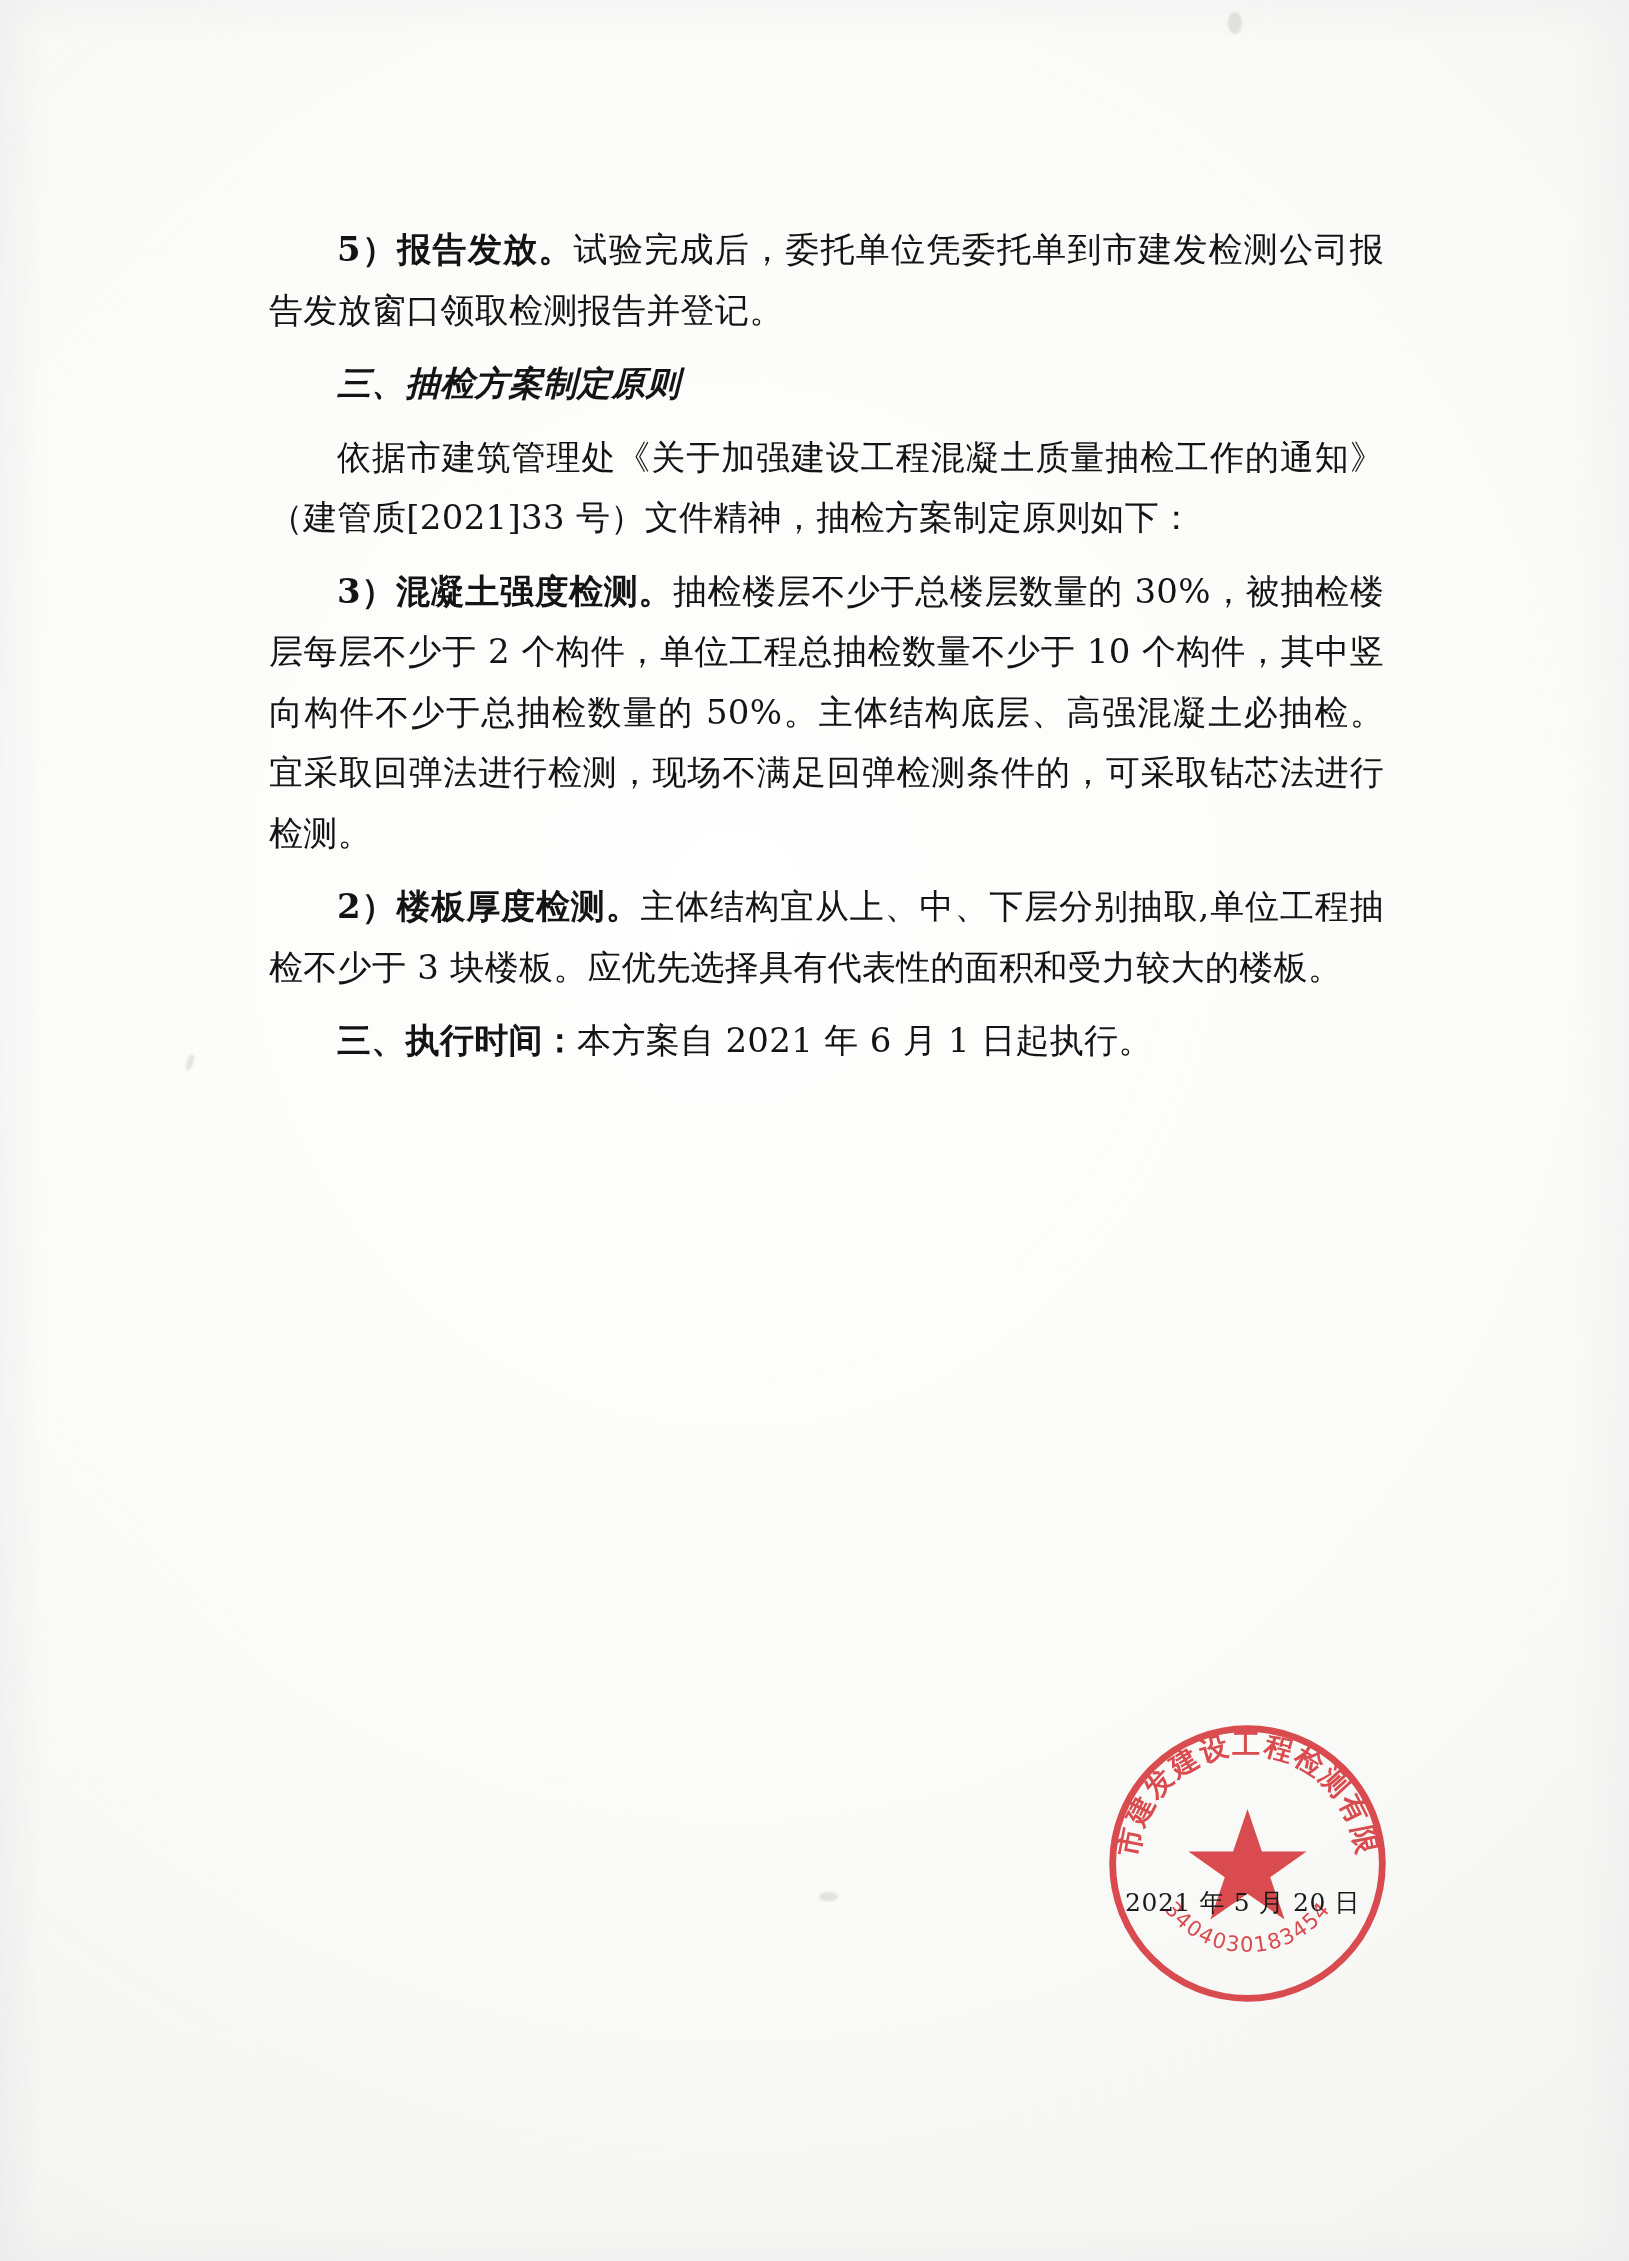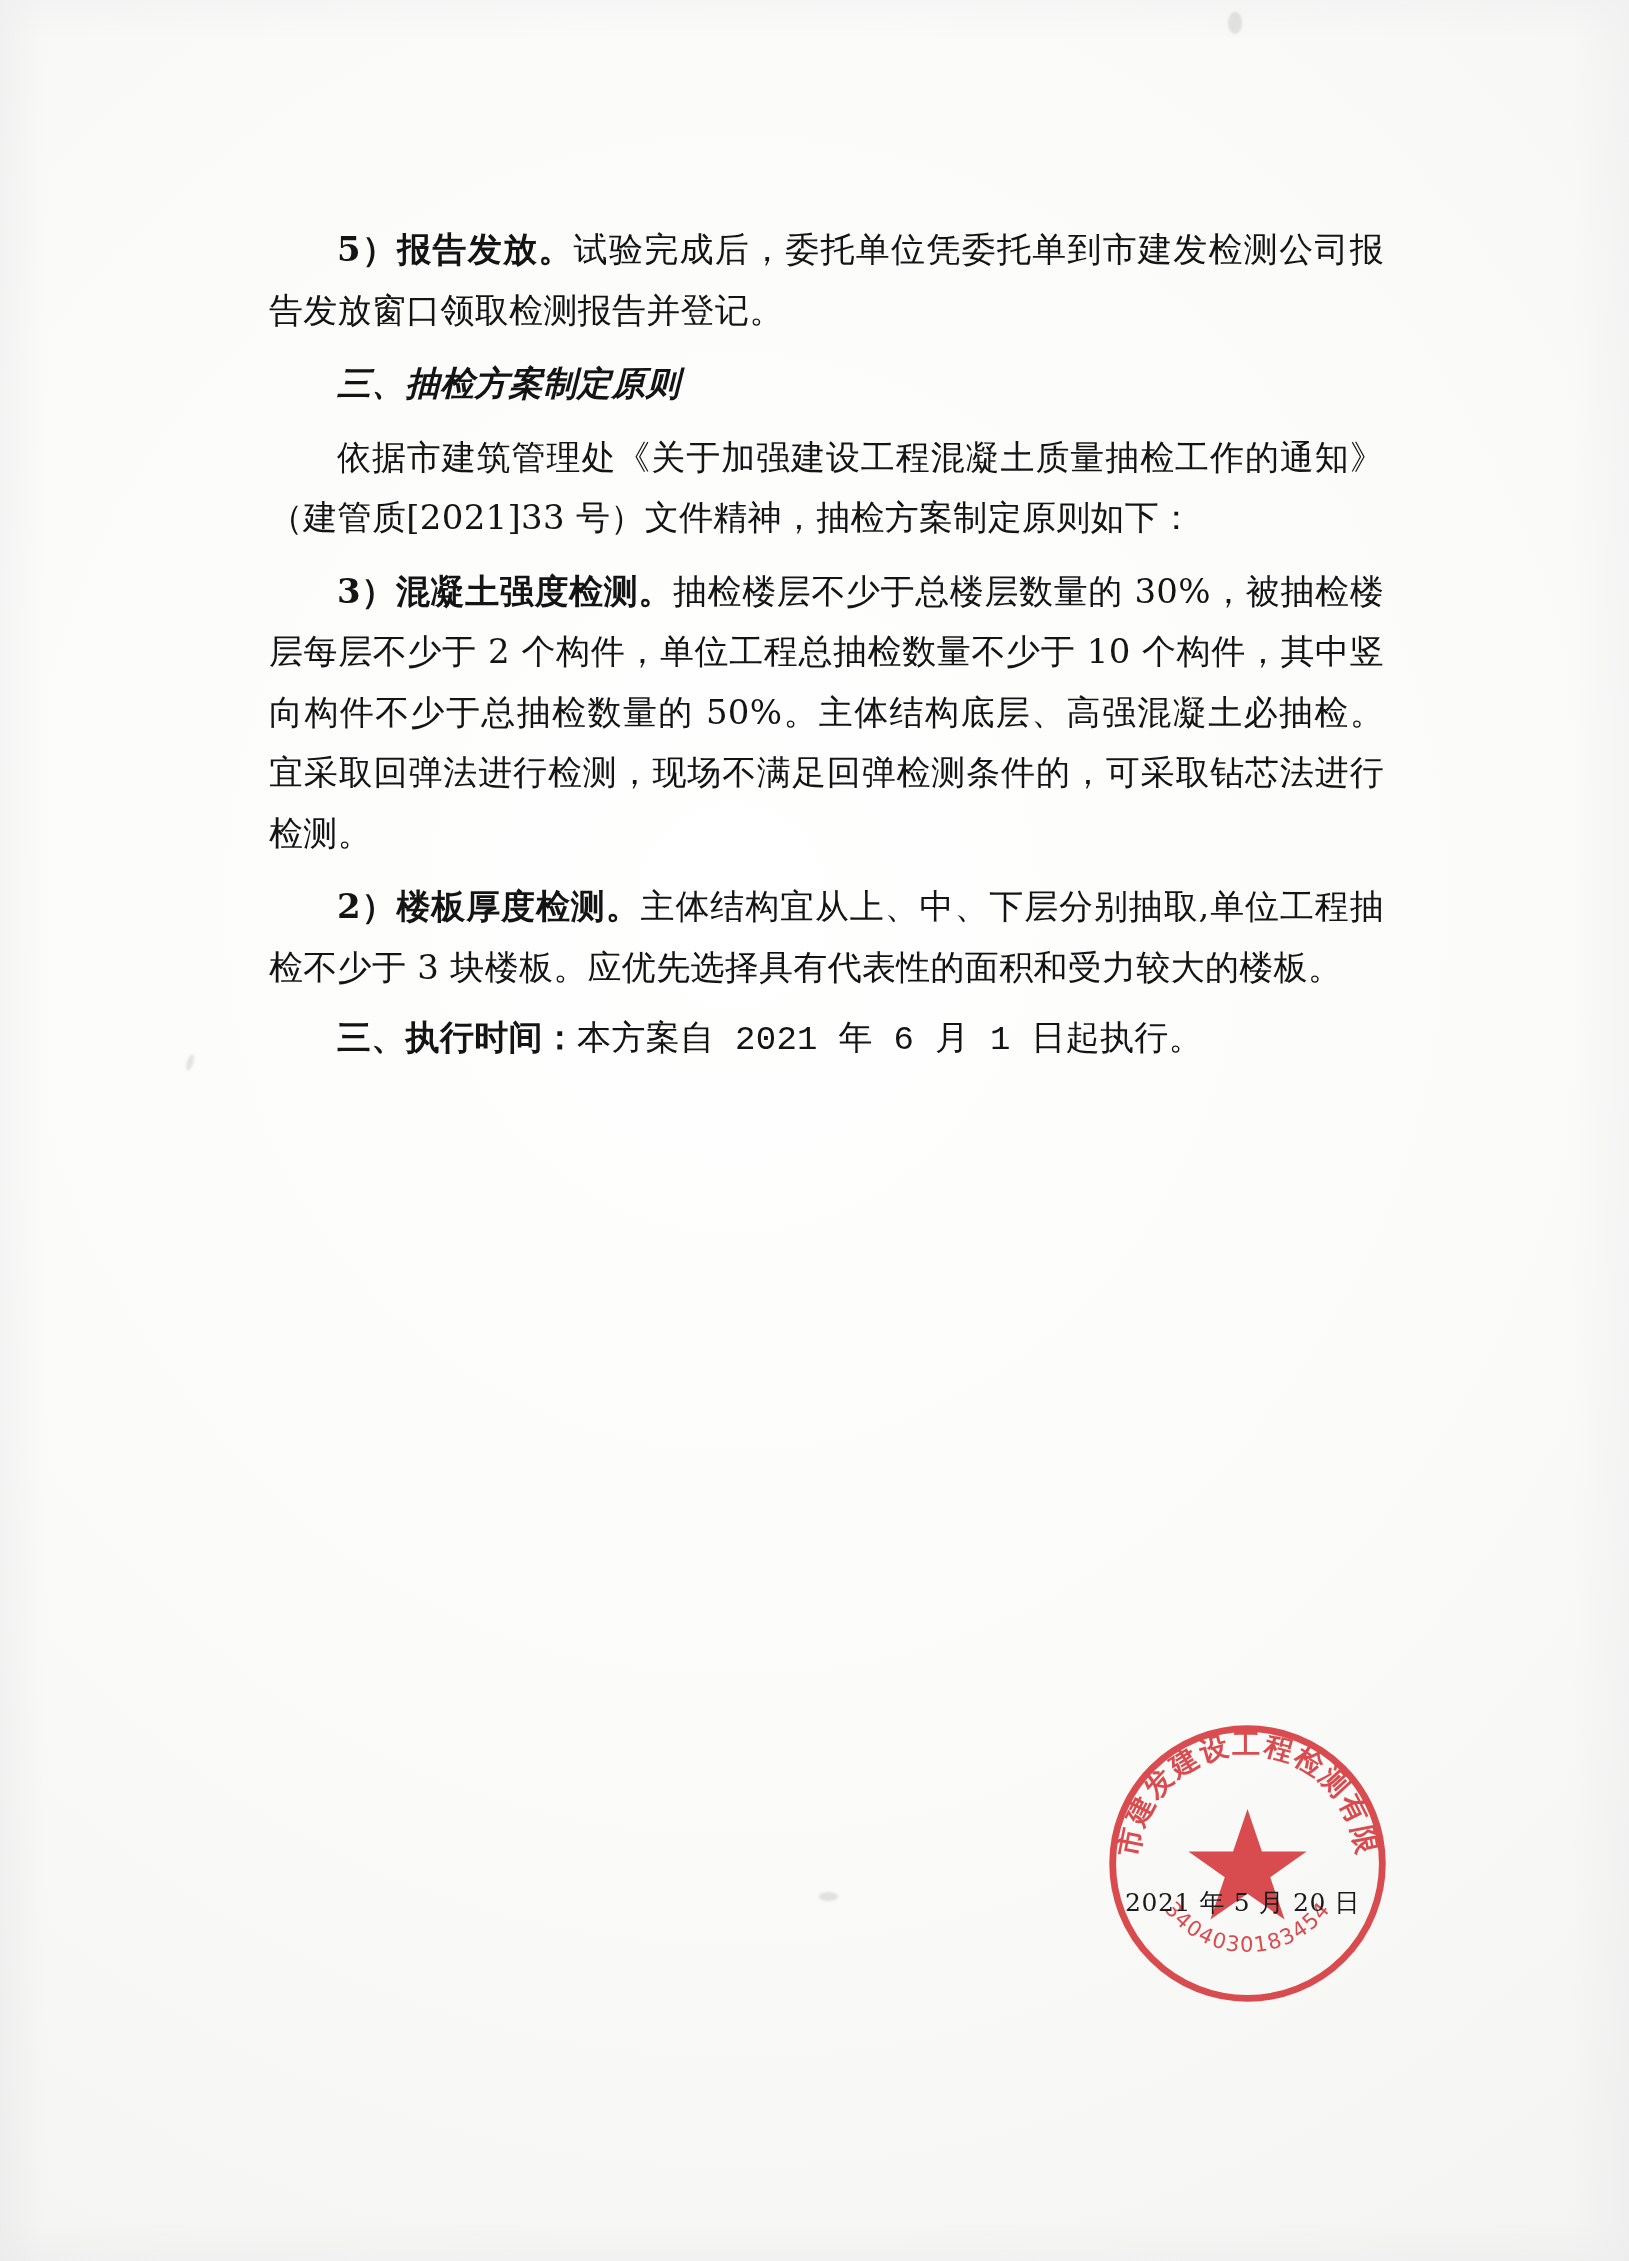--- a/index.html
+++ b/index.html
@@ -48,21 +48,21 @@
   p.indent {
     text-indent: 2em;
   }
   .bold {
     font-weight: bold;
   }
   .heading {
     font-weight: bold;
     font-style: italic;
   }
-  .gap-sm { margin-bottom: 17px; font-family: Liberation Mono, monospace; }
+  .gap-sm { margin-bottom: 17px; }
 
   
   .seal {
     position: absolute;
     left: 1096px;
     top: 1712px;
     width: 303px;
     height: 303px;
     pointer-events: none;
   }

